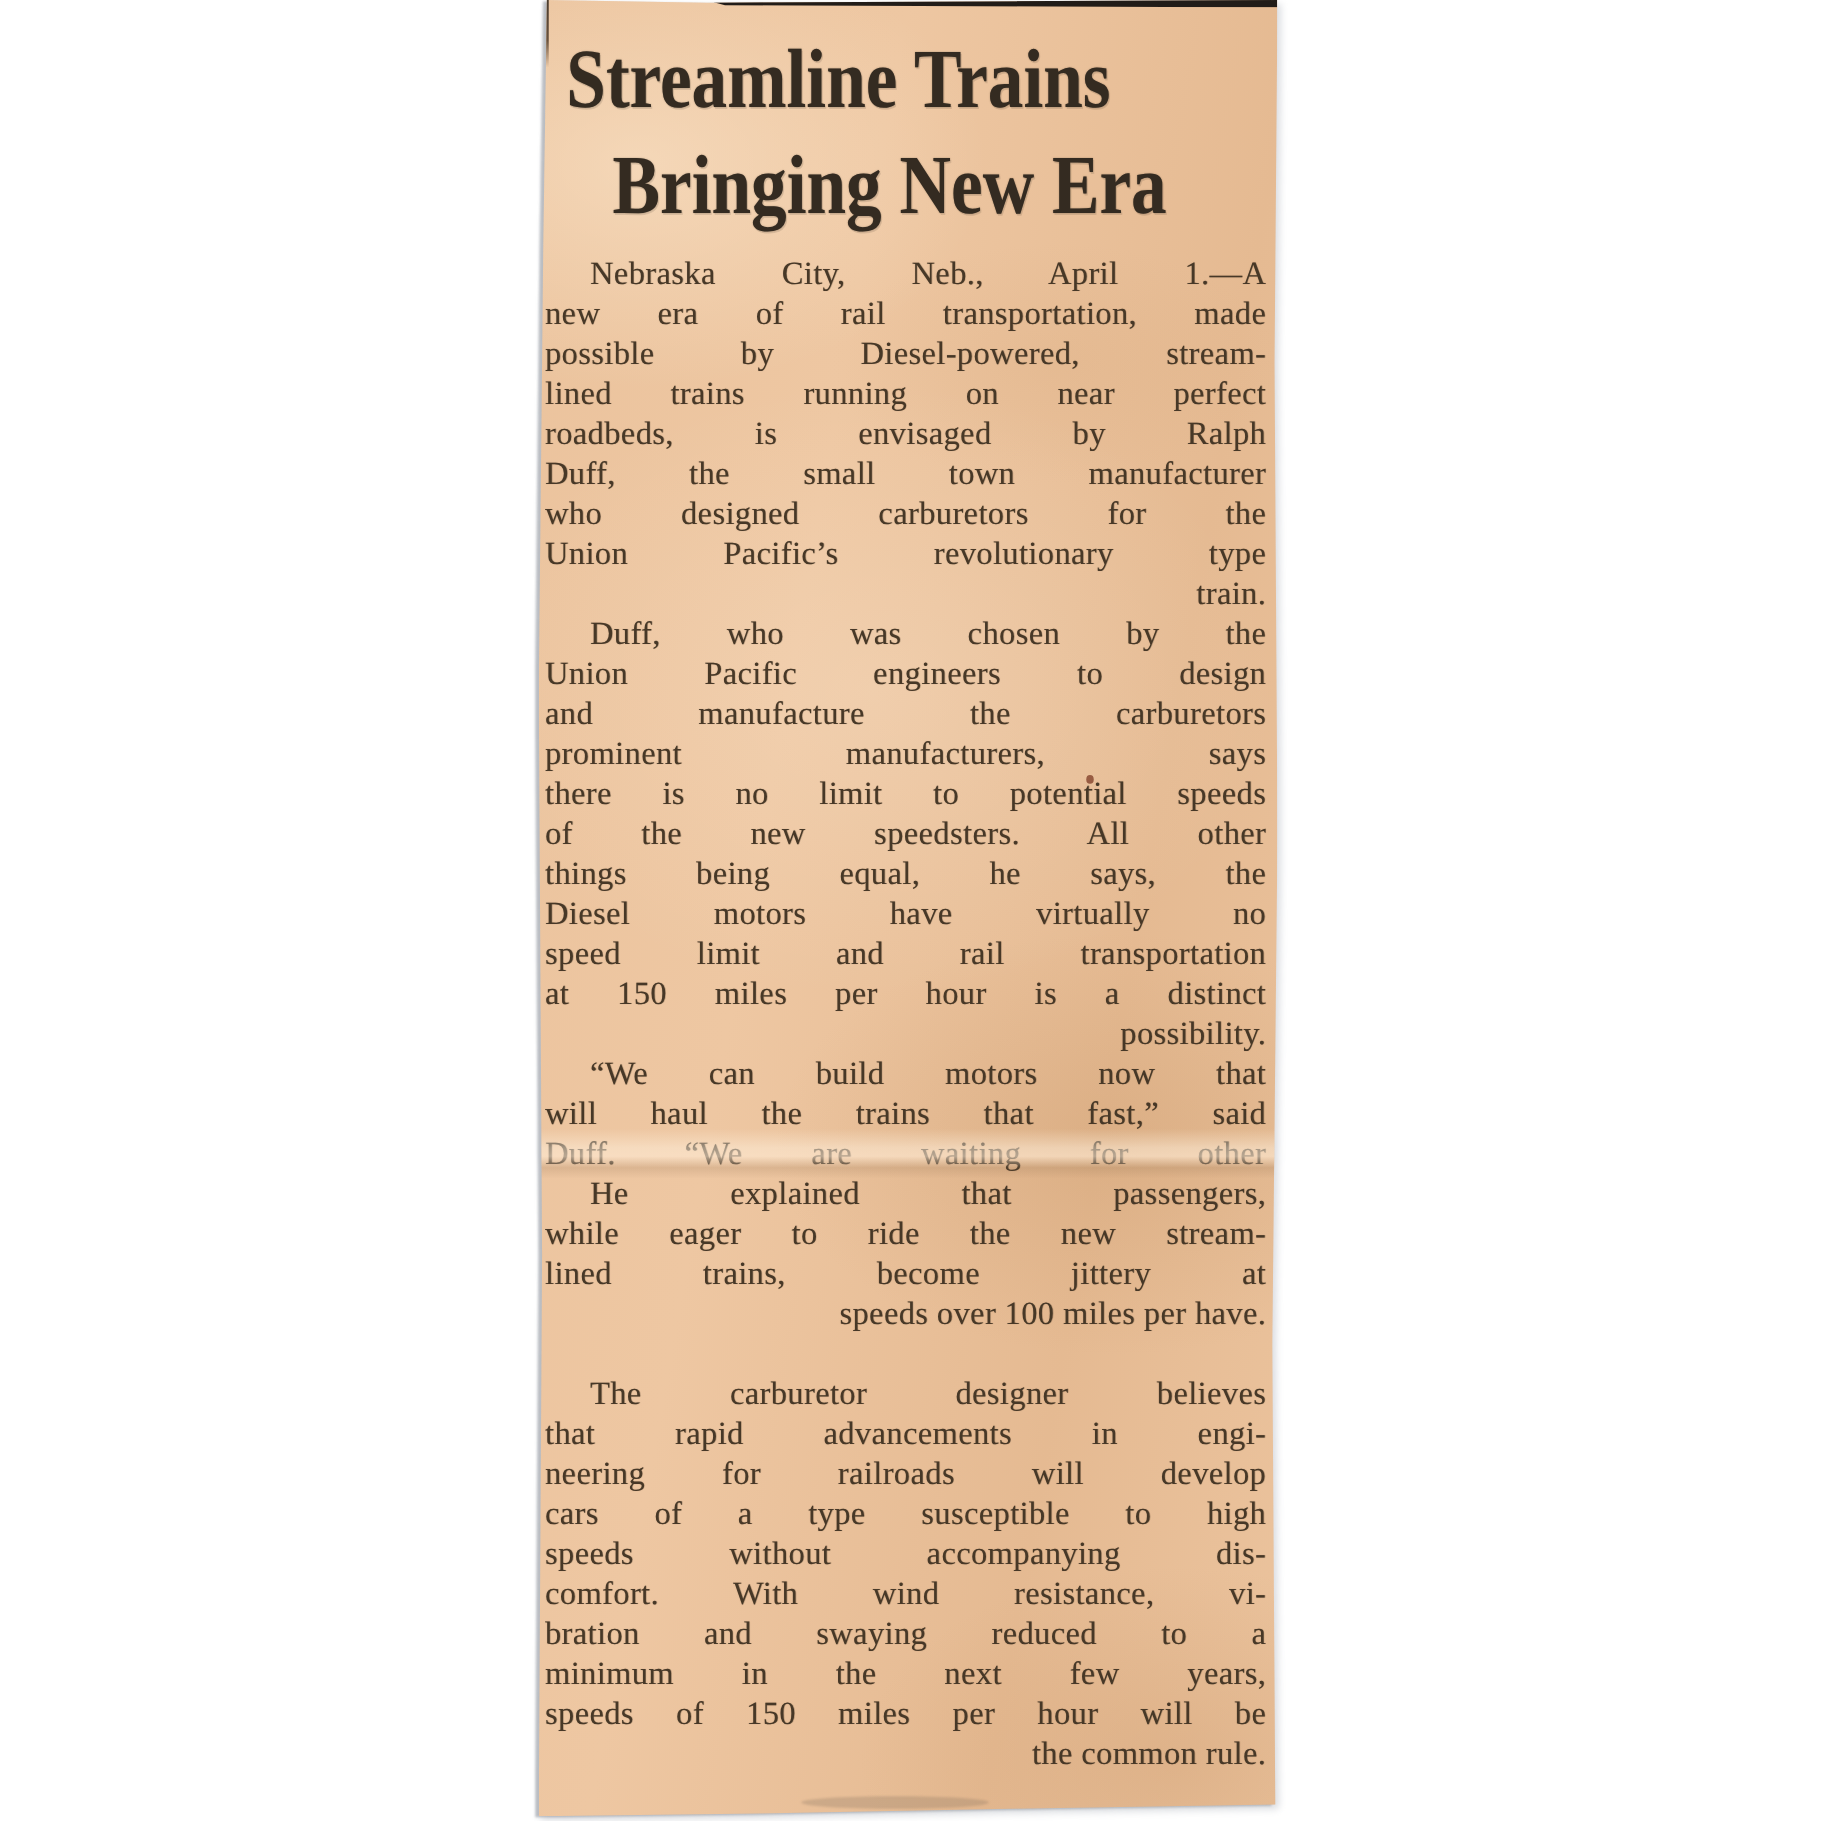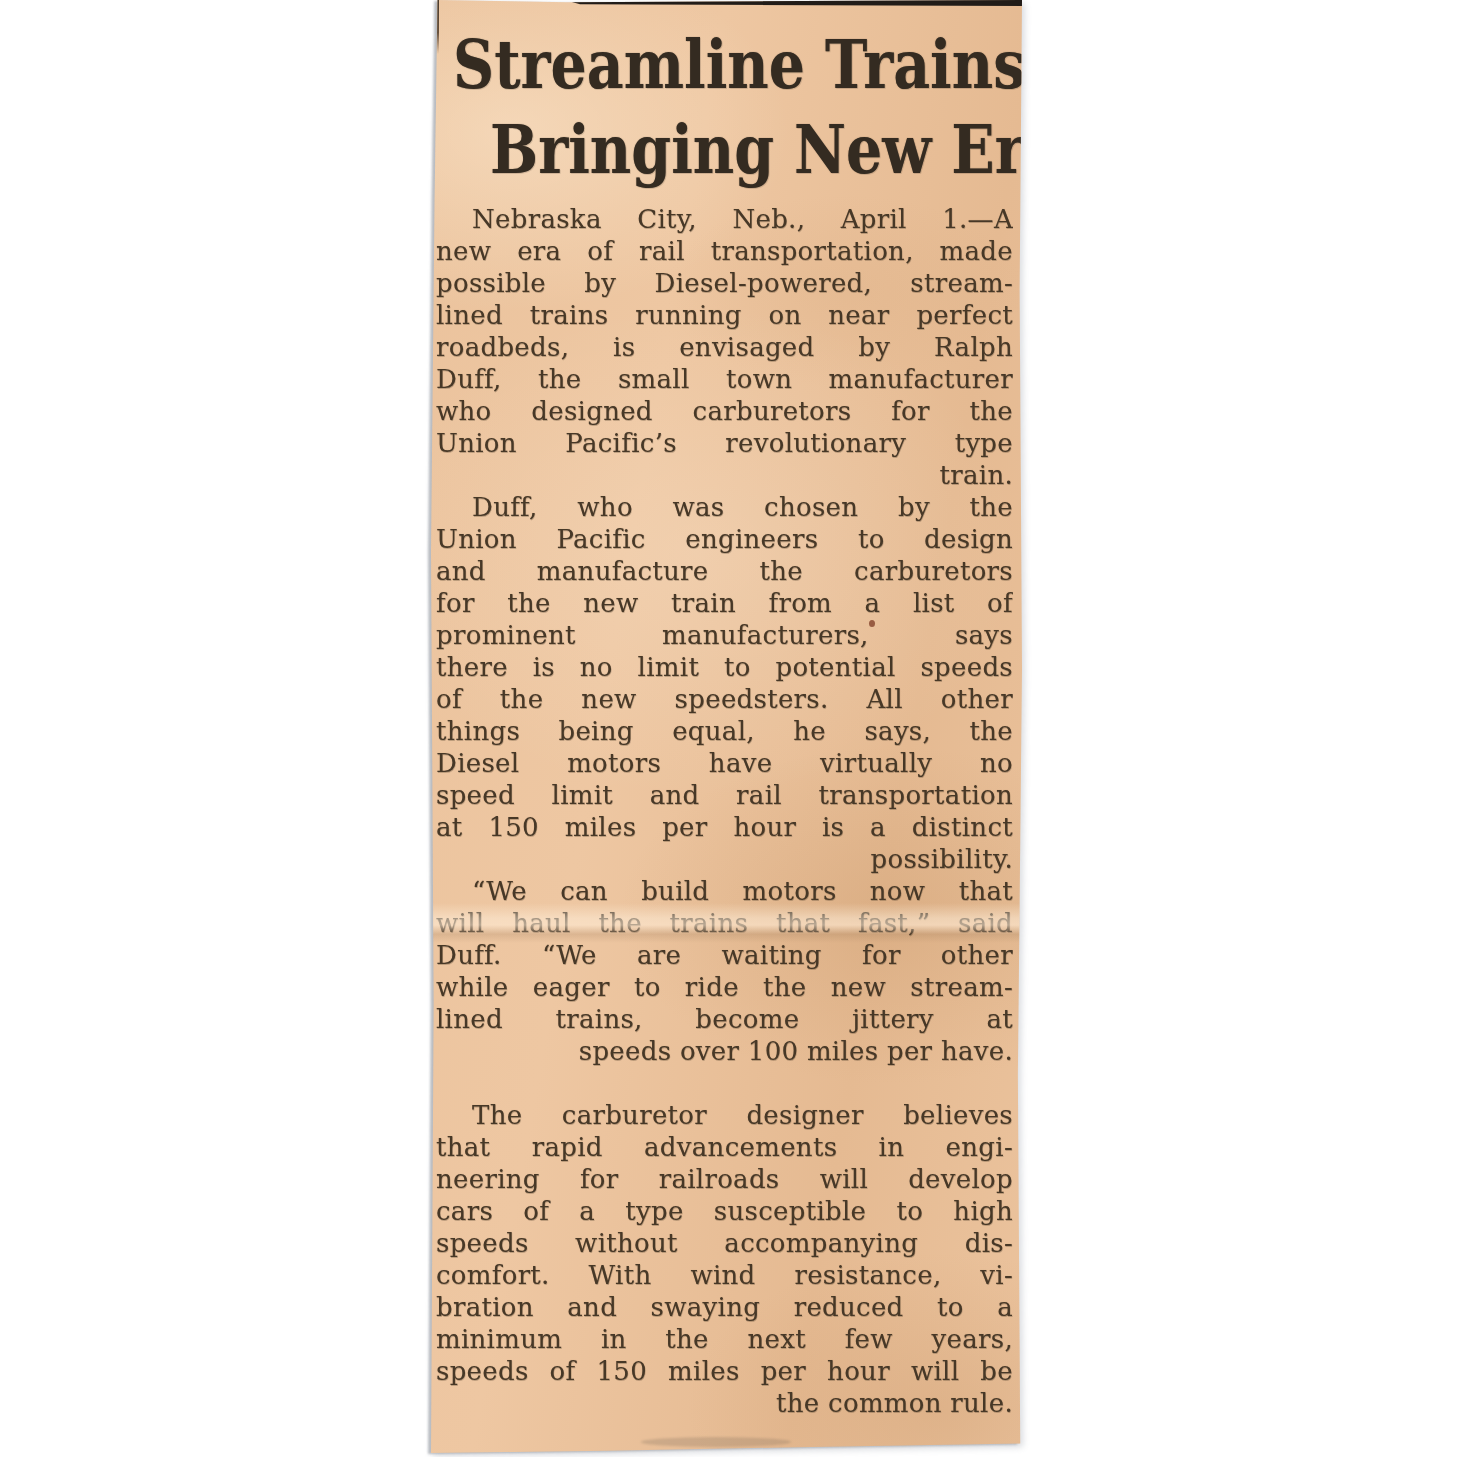--- a/index.html
+++ b/index.html
@@ -2,21 +2,21 @@
 <html style="--bg: #ffffff; --paper: #ebc39d; --ink: #473827; --hlink: #342b21; --strip: #211c18;"><head>
 <meta charset="utf-8">
 <style>
   html,body{margin:0;padding:0;}
   body{
     width:1457px;height:1457px;
     background:var(--bg,#ffffff);
     font-family:"DejaVu Serif","Liberation Serif",serif;
     overflow:hidden;
   }
-  #canvas{position:relative;width:1152px;height:1457px;background:var(--bg,#ffffff);}
+  #canvas{position:relative;width:1152px;height:1457px;background:var(--bg,#ffffff);font-family:Liberation Serif, serif;}
   .paper-wrap{
     position:absolute;left:431px;top:0;width:591px;height:1453px;
     filter:drop-shadow(-3px 1px 1px rgba(136,142,152,.55)) drop-shadow(3px 3px 3px rgba(165,170,180,.40));
   }
   .paper{
     position:absolute;left:0;top:0;width:591px;height:1453px;
     background:
       radial-gradient(ellipse 420px 260px at 78% 63%, rgba(196,147,100,.30), transparent 65%),
       radial-gradient(ellipse 460px 300px at 14% 9%,  rgba(255,238,214,.45), transparent 60%),
       radial-gradient(ellipse 420px 260px at 86% 97%, rgba(200,150,105,.32), transparent 60%),
@@ -99,36 +99,36 @@
             <div class="line j">roadbeds, is envisaged by Ralph</div>
             <div class="line j">Duff, the small town manufacturer</div>
             <div class="line j">who designed carburetors for the</div>
             <div class="line j">Union Pacific’s revolutionary type</div>
             <div class="line end">train.</div>
           </div>
           <div class="para">
             <div class="line first j">Duff, who was chosen by the</div>
             <div class="line j">Union Pacific engineers to design</div>
             <div class="line j">and manufacture the carburetors</div>
-            <div class="line j">for the new train from a list of</div>
             <div class="line j">prominent manufacturers, says</div>
             <div class="line j">there is no limit to potential speeds</div>
             <div class="line j">of the new speedsters.  All other</div>
             <div class="line j">things being equal, he says, the</div>
             <div class="line j">Diesel motors have virtually no</div>
             <div class="line j">speed limit and rail transportation</div>
             <div class="line j">at 150 miles per hour is a distinct</div>
             <div class="line end">possibility.</div>
           </div>
           <div class="para">
             <div class="line first j">“We can build motors now that</div>
             <div class="line j">will haul the trains that fast,” said</div>
             <div class="line j">Duff.  “We are waiting for other</div>
           </div>
           <div class="para">
+            <div class="line first j">He explained that passengers,</div>
             <div class="line j">while eager to ride the new stream-</div>
             <div class="line j">lined trains, become jittery at</div>
             <div class="line end">speeds over 100 miles per have.</div>
             <div class="line end"></div>
           </div>
           <div class="para">
             <div class="line first j">The carburetor designer believes</div>
             <div class="line j">that rapid advancements in engi-</div>
             <div class="line j">neering for railroads will develop</div>
             <div class="line j">cars of a type susceptible to high</div>

